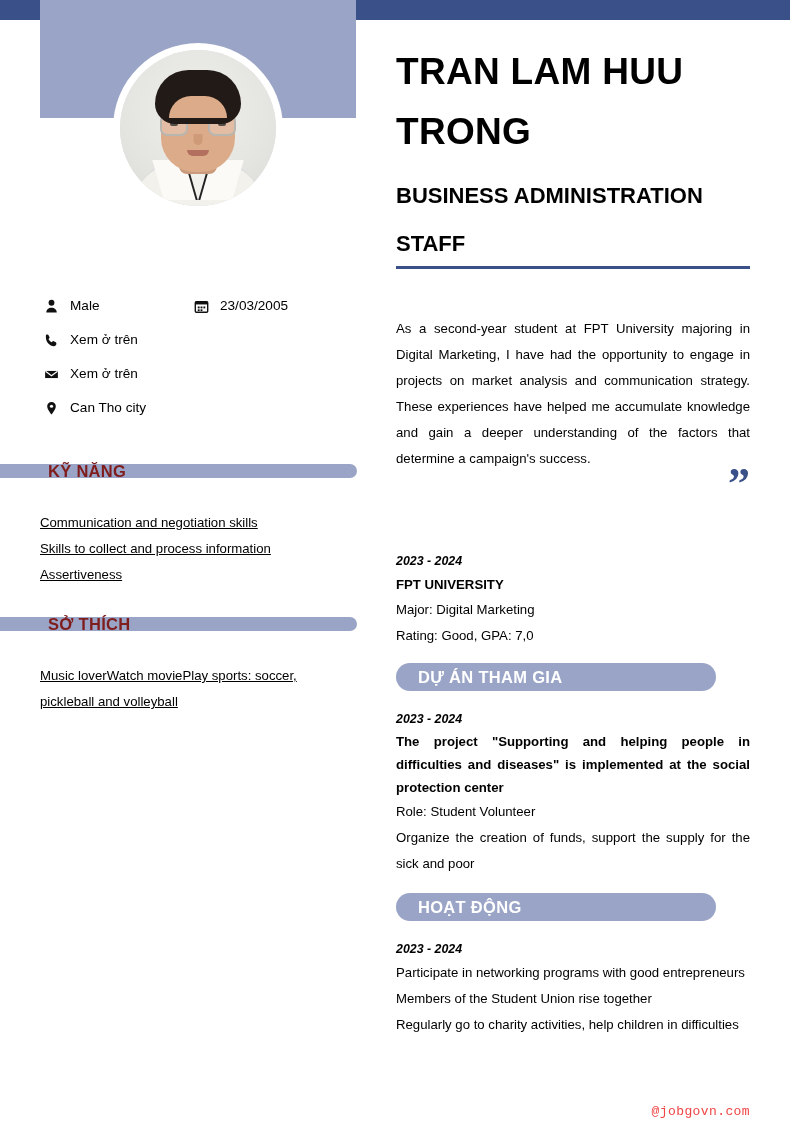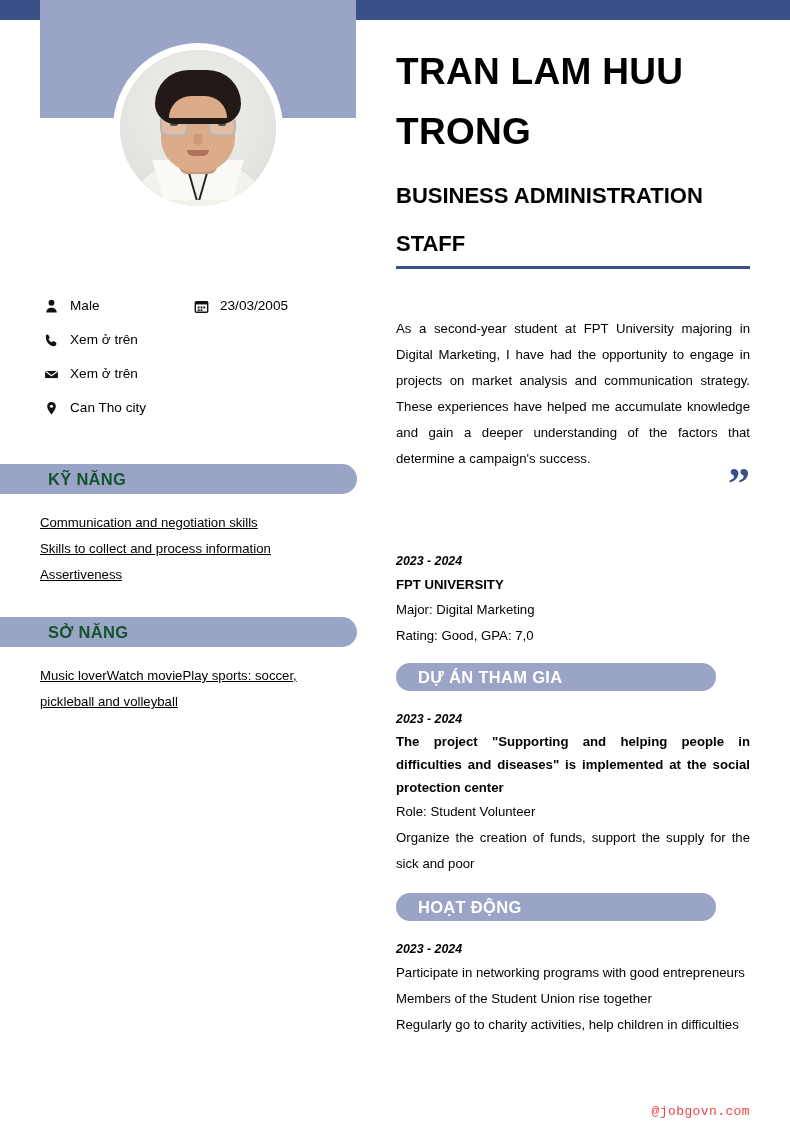--- a/index.html
+++ b/index.html
@@ -128,26 +128,26 @@
   .contact-col.left { width:150px; }
   .ico {
     width:22px; min-width:22px; display:inline-flex;
     align-items:center; justify-content:center; margin-right:8px;
   }
   .ico svg { display:block; }
   .contact-text { font-size:13.6px; line-height:20px; }
 
   
   .pill-left {
-    position:absolute; left:0; height:30px;
+    position:absolute; left:0; height:14px;
     background:#9aa4c6;
     border-radius:0 16px 16px 0;
     display:flex; align-items:center;
     padding-left:48px;
-    color:#14532d; font-size:16.5px; font-weight:bold; letter-spacing:0.3px;
+    color:#7f1d1d; font-size:16.5px; font-weight:bold; letter-spacing:0.3px;
   }
   #pill-skills  { top:464px; width:357px; }
   #pill-hobbies { top:617px; width:357px; }
 
   .left-body {
     position:absolute; left:40px; width:300px;
     font-size:13.2px; line-height:26px;text-decoration:underline;
   }
   #skills-body  { top:510px; }
   #hobbies-body { top:663px; }
@@ -280,21 +280,21 @@
     </div>
   </div>
 
   <div class="pill-left" id="pill-skills">KỸ NĂNG</div>
   <div class="left-body" id="skills-body">
     <div class="text-line">Communication and negotiation skills</div>
     <div class="text-line">Skills to collect and process information</div>
     <div class="text-line">Assertiveness</div>
   </div>
 
-  <div class="pill-left" id="pill-hobbies">SỞ NĂNG</div>
+  <div class="pill-left" id="pill-hobbies">SỞ THÍCH</div>
   <div class="left-body" id="hobbies-body">Music loverWatch moviePlay sports: soccer, pickleball and volleyball</div>
 
   <div class="right-body" id="education-body">
     <div class="date-line">2023 - 2024</div>
     <div class="org-line">FPT UNIVERSITY</div>
     <div class="text-line">Major: Digital Marketing</div>
     <div class="text-line">Rating: Good, GPA: 7,0</div>
   </div>
 
   <div class="pill-right" id="pill-projects">DỰ ÁN THAM GIA</div>

